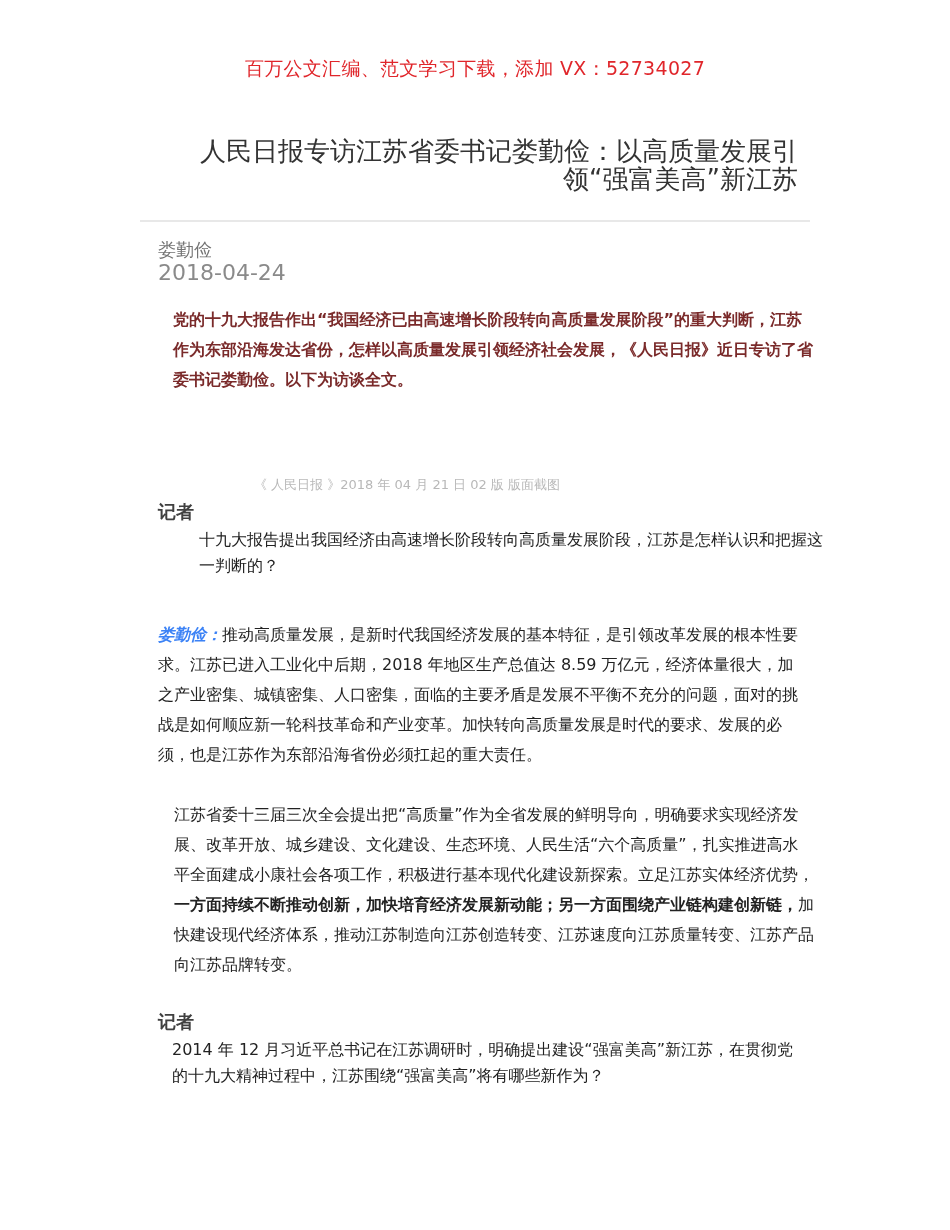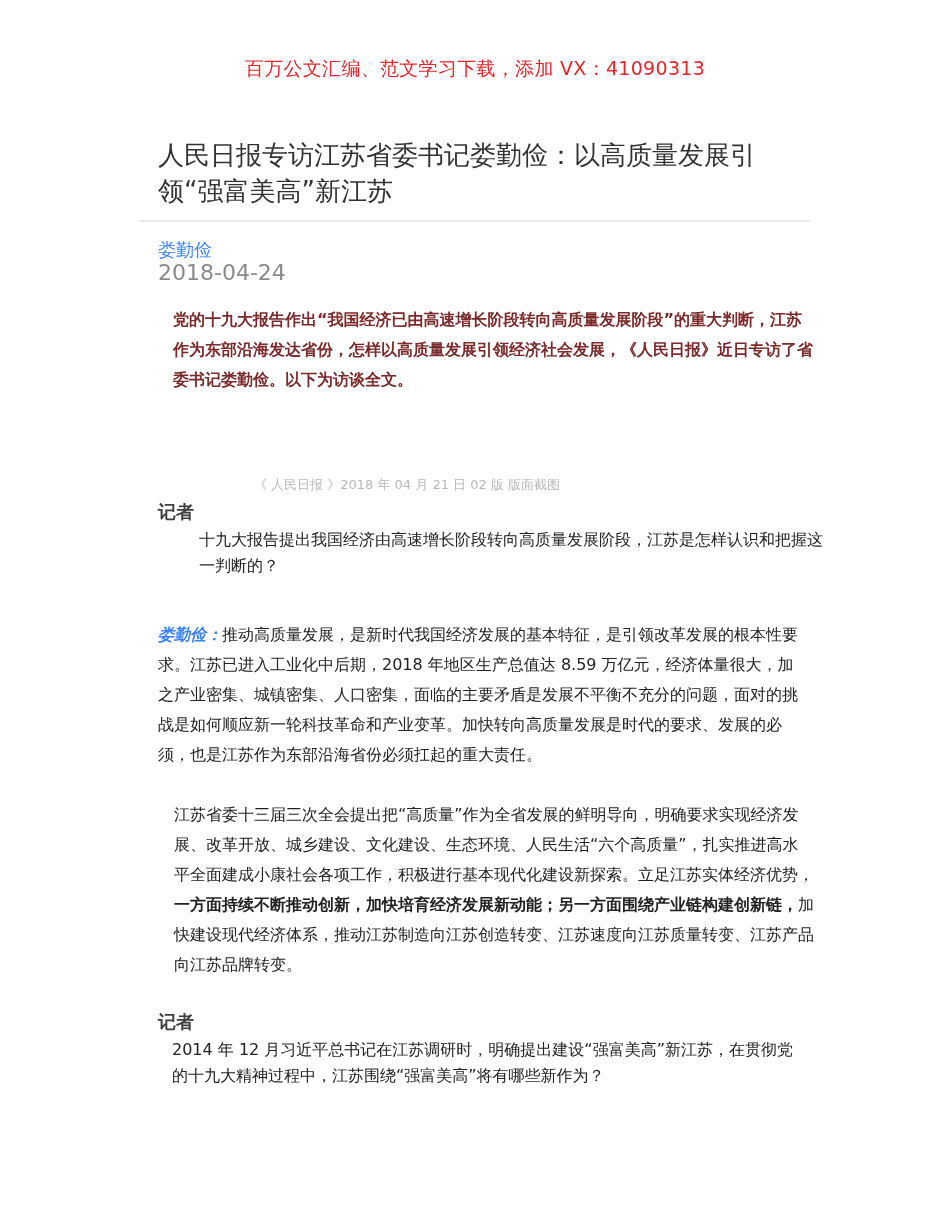--- a/index.html
+++ b/index.html
@@ -1,39 +1,39 @@
 <!DOCTYPE html>
 <html><head>
   <meta charset="utf-8">
   <style>
     html, body { margin: 0; padding: 0; background: #ffffff; }
     body { width: 950px; height: 1230px; position: relative; overflow: hidden;
            font-family: "DejaVu Sans", "Liberation Sans", sans-serif; }
     .watermark { position: absolute; top: 56px; left: 0; width: 950px; text-align: center;
                  color: #e0262b; font-size: 19px; letter-spacing: 0.3px; }
     .title { position: absolute; top: 137px; left: 158px; width: 640px;
-             font-size: 26px; line-height: 36px; color: #333333; font-weight: normal; margin: 0; }
+             font-size: 26px; line-height: 28px; color: #333333; font-weight: normal; margin: 0; text-align: right; }
     .divider { position: absolute; top: 220px; left: 140px; width: 670px; height: 2px;
                background: #e8e8e8; }
-    .author { position: absolute; top: 239px; left: 158px; font-size: 18px; color: #3b82f6; line-height: 22px; }
+    .author { position: absolute; top: 239px; left: 158px; font-size: 18px; color: #737373; line-height: 22px; }
     .date { position: absolute; top: 262px; left: 158px; font-size: 22px; color: #8a8a8a; line-height: 22px; }
     .lead { position: absolute; top: 290px; left: 158px; width: 640px; font-size: 16px; line-height: 30px;
             font-weight: bold; color: #7a2a2a; margin: 15px; }
     .caption { position: absolute; top: 476px; left: 0; width: 814px; text-align: center;
                font-size: 13px; color: #b8b8b8; }
     .label { position: absolute; left: 158px; font-size: 18px; font-weight: bold; color: #404040; }
     .question { position: absolute; left: 172px; width: 625px; font-size: 16px; line-height: 26px; color: #222222; margin: 0; }
     .answer { position: absolute; left: 158px; width: 640px; font-size: 16px; line-height: 30px; color: #222222; margin: 0; }
     .answer .speaker { color: #3b82f6; font-weight: bold; font-size: 16px; font-style: italic; }
     .answer b { font-weight: bold; color: #222222; }
   </style>
 </head>
 <body>
 
-<div class="watermark">百万公文汇编、范文学习下载，添加 VX：41090313</div>
+<div class="watermark">百万公文汇编、范文学习下载，添加 VX：52734027</div>
 
 <h1 class="title">人民日报专访江苏省委书记娄勤俭：以高质量发展引领“强富美高”新江苏</h1>
 
 <div class="divider"></div>
 
 <div class="author">娄勤俭</div>
 <div class="date">2018-04-24</div>
 
 <p class="lead">党的十九大报告作出“我国经济已由高速增长阶段转向高质量发展阶段”的重大判断，江苏作为东部沿海发达省份，怎样以高质量发展引领经济社会发展，《人民日报》近日专访了省委书记娄勤俭。以下为访谈全文。</p>
 

